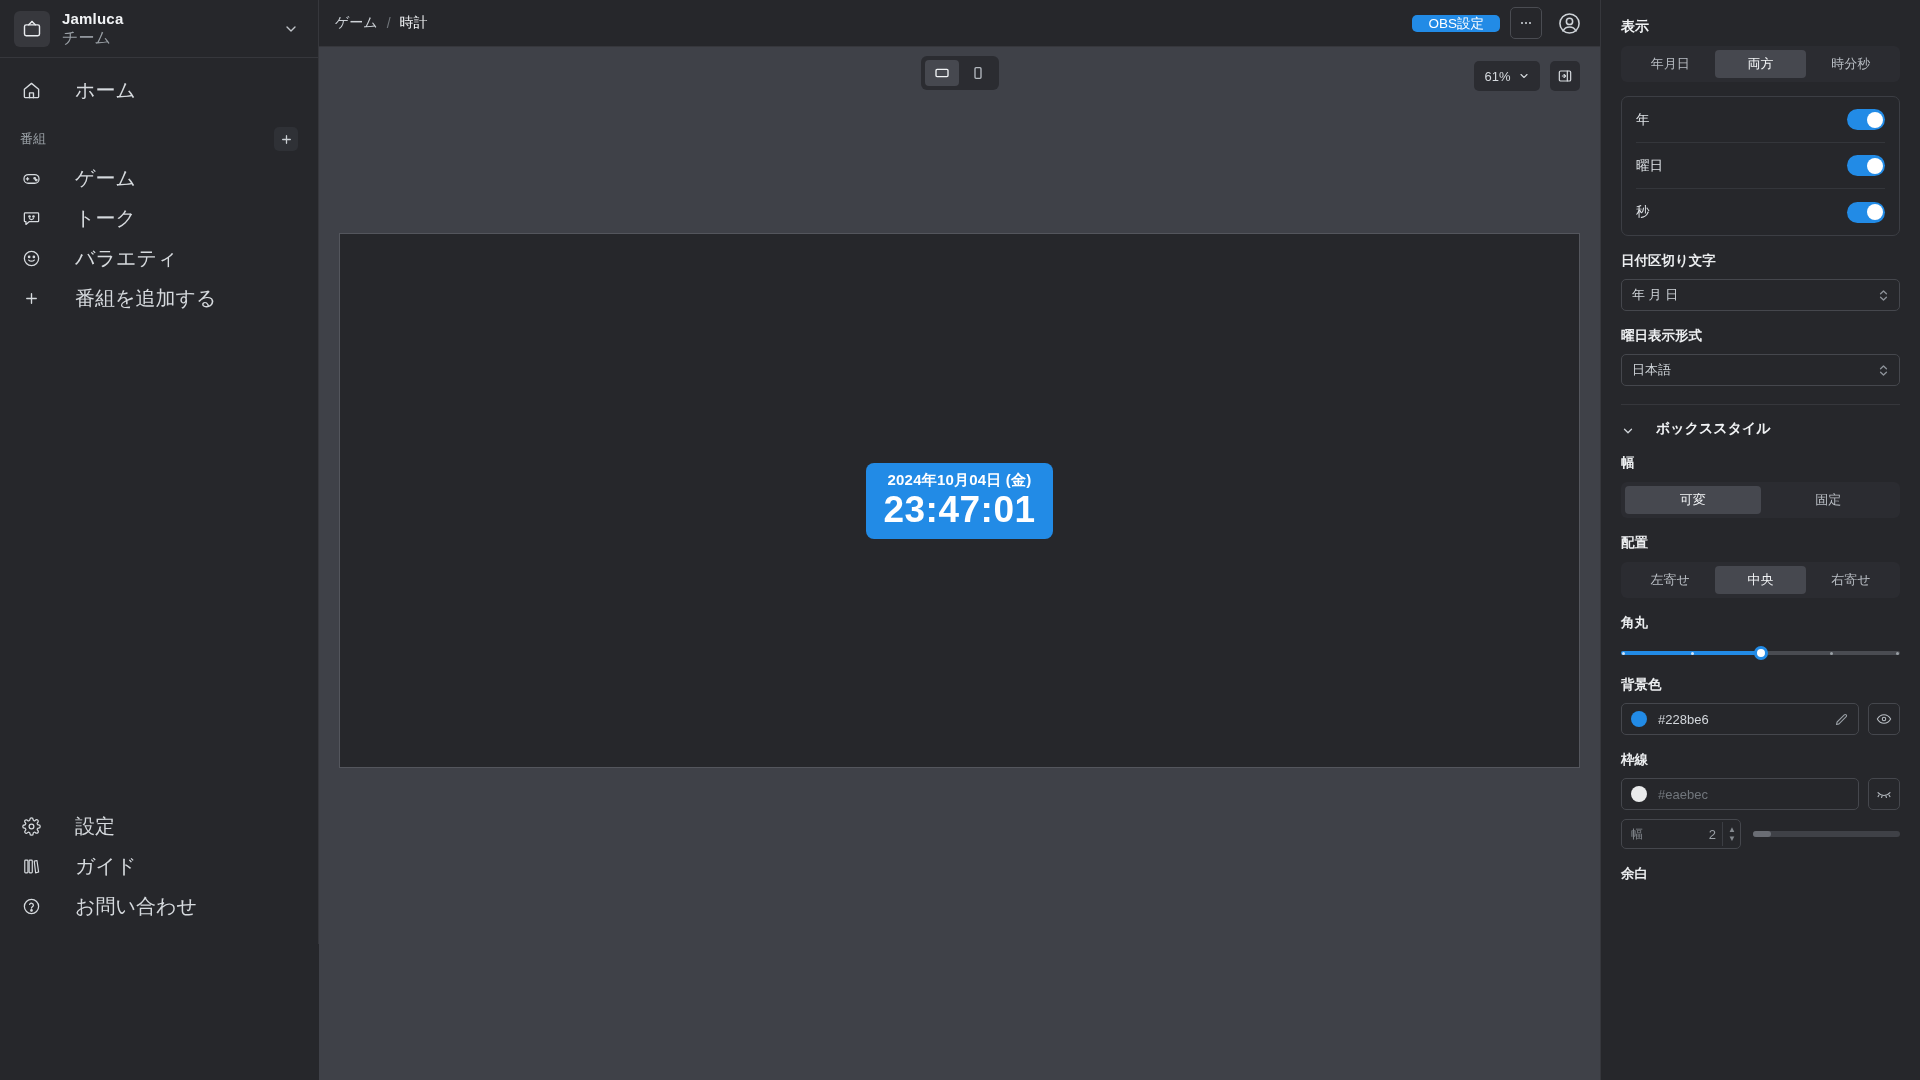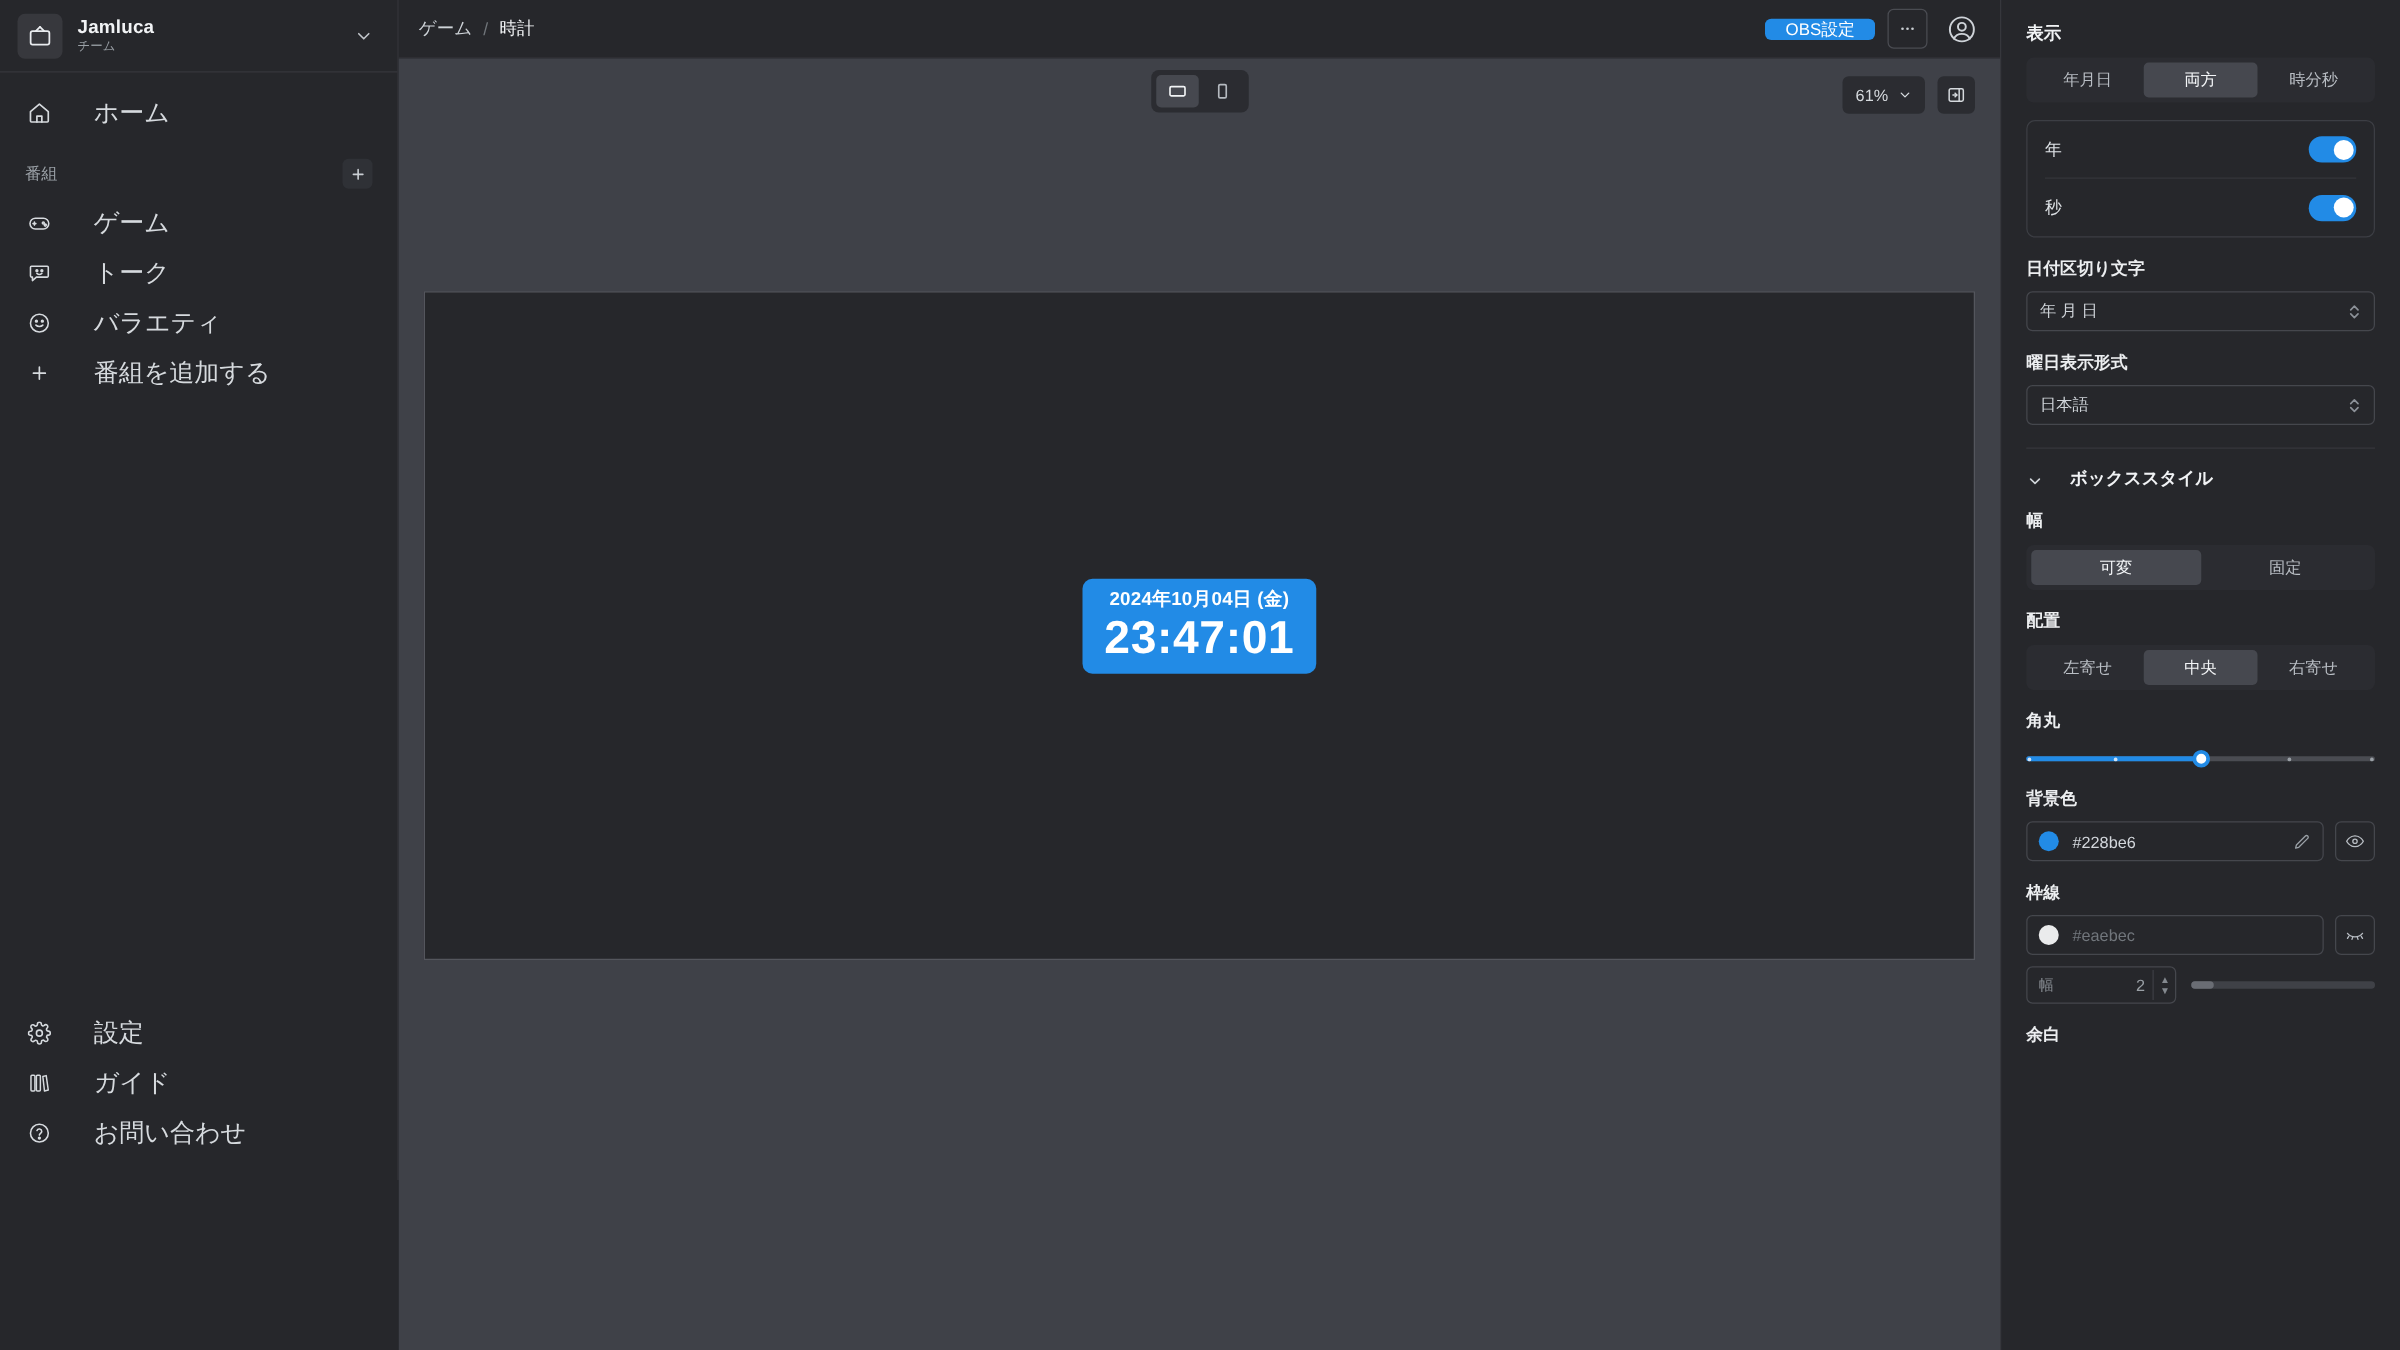--- a/index.html
+++ b/index.html
@@ -28,21 +28,21 @@
     border-bottom: 1px solid #36373c;
     cursor: pointer;
   }
   .team-logo {
     width: 36px; height: 36px; border-radius: 6px;
     background: #37383d; display: flex; align-items: center; justify-content: center;
     flex: 0 0 36px;
   }
   .team-text { flex: 1; min-width: 0; line-height: 1.15; }
   .team-name { font-size: 15px; font-weight: 700; color: #f1f3f5; letter-spacing: .2px; }
-  .team-sub { font-size: 10px; color: #9aa0a6; margin-top: 2px; }
+  .team-sub { font-size: 16px; color: #9aa0a6; margin-top: 2px; }
   .chev-btn {
     width: 26px; height: 26px; display: flex; align-items: center; justify-content: center;
     color: #c1c5ca; cursor: pointer; border-radius: 4px;
   }
 
   .nav { padding: 12px 0 0 0; flex: 1 1 auto; overflow: hidden; }
   .nav-item {
     height: 40px; display: flex; align-items: center; gap: 16px;
     padding: 0 20px 0 20px; margin: 0 0; cursor: pointer;
     color: #c9ced3; font-size: 14px;
@@ -429,20 +429,26 @@
     </div>
 
     <div class="togglecard">
       <div class="togglerow">
         <span class="tl">年</span>
         <span class="switch">
             <span class="knob"></span>
           </span>
       </div>
       <div class="togglerow">
+        <span class="tl">曜日</span>
+        <span class="switch">
+            <span class="knob"></span>
+          </span>
+      </div>
+      <div class="togglerow">
         <span class="tl">秒</span>
         <span class="switch">
             <span class="knob"></span>
           </span>
       </div>
     </div>
 
     <div class="block">
       <div class="field-label">日付区切り文字</div>
       <div class="selectbox">

